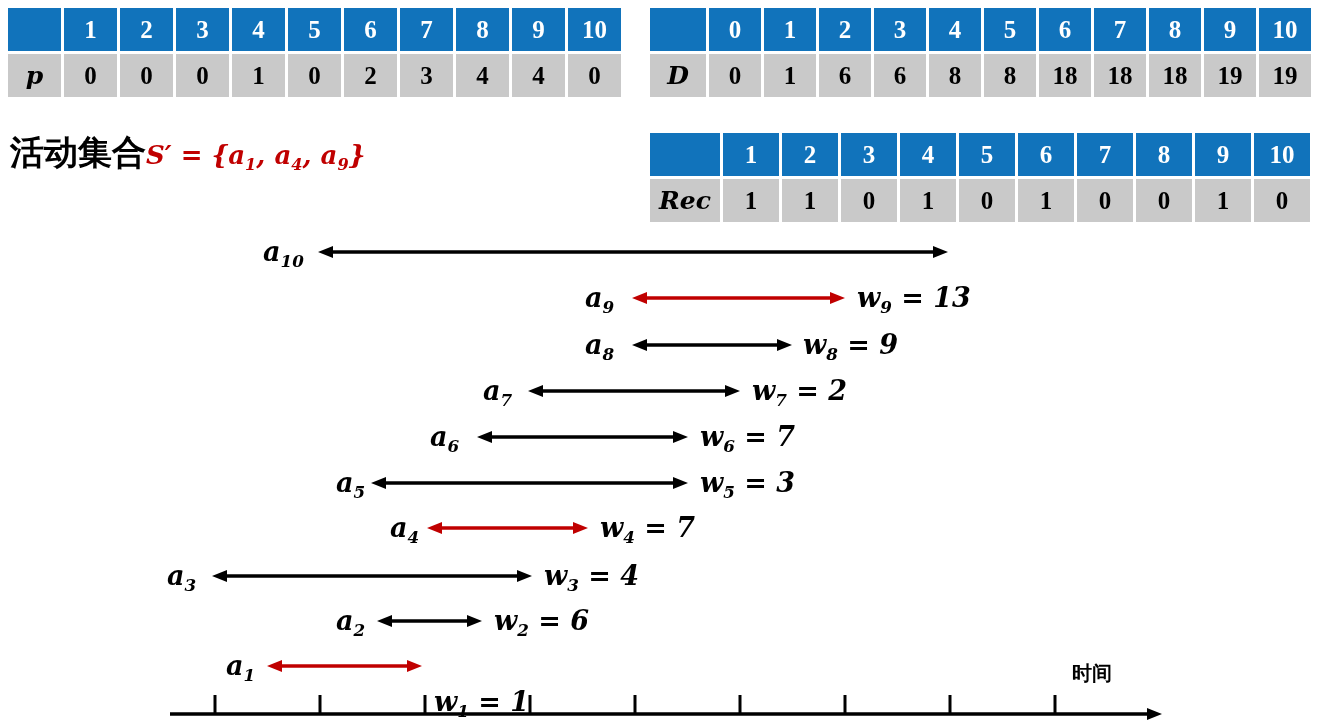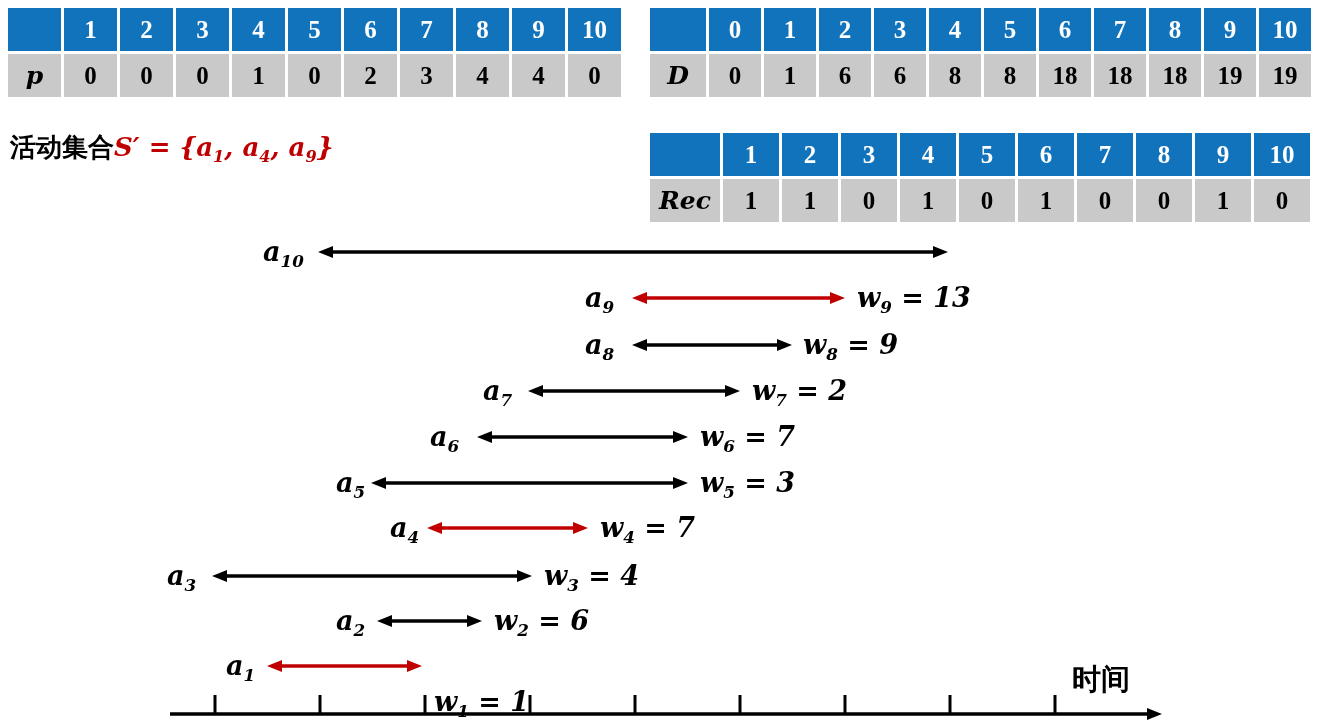--- a/index.html
+++ b/index.html
@@ -12,35 +12,35 @@
     display: flex; align-items: center; justify-content: center;
     height: 43px; font-weight: bold; font-size: 25px;
     font-family: "Liberation Serif", serif;
   }
   .cell.hdr { background: var(--blue, #1173BB); color: #ffffff; }
   .cell.val { background: var(--gray, #C9C9C9); color: #000000; }
   .cell.lbl { font-style: italic; font-family: "DejaVu Serif", serif; }
   .cell sub, .mathlabel sub, #sel-set sub { font-size: 0.62em; line-height: 0; }
 
   #selection-text { position: absolute; left: 10px; top: 130px; white-space: nowrap; }
-  #sel-prefix { font-family: "Liberation Sans", sans-serif; font-weight: bold; font-size: 26px; color: #000000; }
+  #sel-prefix { font-family: "Liberation Sans", sans-serif; font-weight: bold; font-size: 34px; color: #000000; }
   #sel-set { font-family: "DejaVu Serif", serif; font-weight: bold; font-style: italic; font-size: 26px; color: var(--red, #C00000); }
 
   .mathlabel {
     position: absolute; white-space: nowrap; color: #000000;
     font-family: "DejaVu Serif", serif; font-weight: bold; font-style: italic;
     font-size: 27px; line-height: 36px;
   }
 
   #arrow-svg { position: absolute; left: 0; top: 0; }
 
   #axis-label {
     position: absolute; left: 1072px; top: 660px;
     font-family: "Liberation Sans", sans-serif; font-weight: bold;
-    font-size: 29px; color: #000000;
+    font-size: 20px; color: #000000;
   }
 </style>
 </head>
 <body>
 
 <div id="stage">
   <div class="tbl" id="p-table" style="left: 8px; top: 8px;">
       <div class="trow">
         <div class="cell hdr" style="width: 53px;"></div>
         <div class="cell hdr" style="width: 53px;">1</div>

